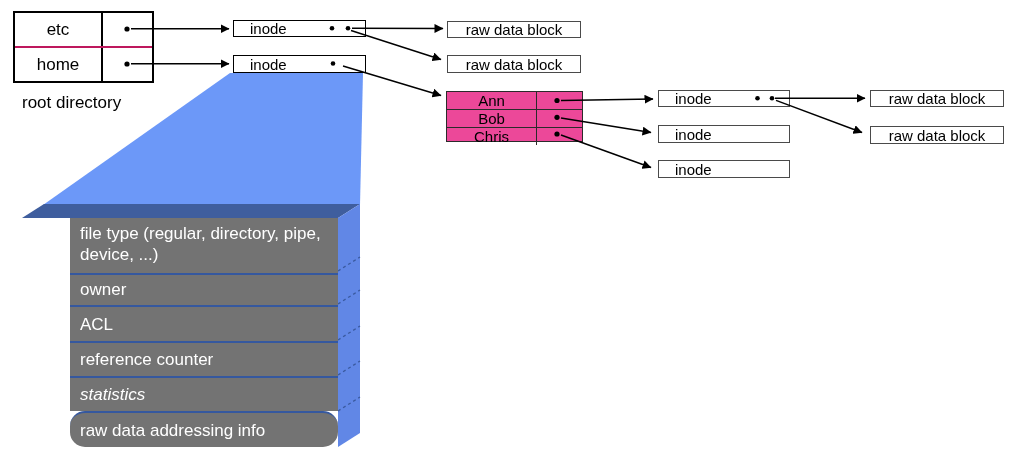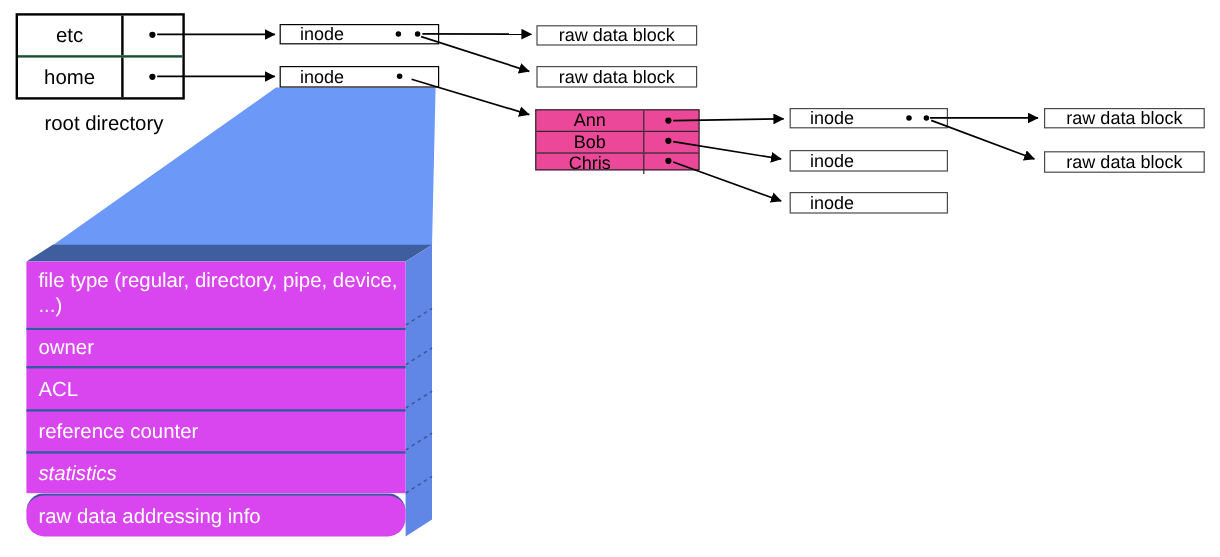--- a/index.html
+++ b/index.html
@@ -9,25 +9,25 @@
   }
   .abs{position:absolute;box-sizing:border-box;}
   svg{position:absolute;left:0;top:0;}
   #bg-layer{z-index:0;}
   .box-layer{z-index:1;}
   #fg-layer{z-index:2;}
 
   
   .root-table{left:13px;top:11px;width:141px;height:72px;border:2px solid #000;background:#fff;display:flex;flex-direction:column;}
   .root-row{flex:1;display:flex;}
-  .root-row + .root-row{border-top:2px solid #14532d;}
+  .root-row + .root-row{border-top:2px solid #be185d;}
   .root-name{width:86px;border-right:2px solid #000;display:flex;align-items:center;justify-content:center;font-size:17px;}
   .root-ptr{flex:1;}
 
-  .caption{left:22px;top:93px;width:150px;font-size:17px;margin-left:15px;}
+  .caption{left:22px;top:93px;width:150px;font-size:17px;}
 
   
   .sbox{background:#fff;display:flex;align-items:center;font-size:15px;}
   .b-black{border:1.5px solid #000;}
   .b-gray{border:1.5px solid #4a4a4a;align-items:center;}
   .lpad{padding-left:16px;}
   .ctr{justify-content:center;}
 
   .inode-etc{left:233px;top:20px;width:133px;height:17px;}
   .inode-home{left:233px;top:55px;width:133px;height:18px;}
@@ -41,21 +41,21 @@
 
   
   .home-table{left:446px;top:91px;width:137px;height:51px;border:1.5px solid #2b2b2b;background:#ec4899;display:flex;flex-direction:column;}
   .home-row{flex:1;display:flex;}
   .home-row + .home-row{border-top:1.5px solid #2b2b2b;}
   .home-name{width:89px;border-right:1.5px solid #2b2b2b;display:flex;align-items:center;justify-content:center;font-size:15px;}
   .home-ptr{flex:1;}
 
   
   .slab-stack{left:22px;top:218px;width:316px;height:229px;display:flex;flex-direction:column;z-index:1;}
-  .slab{background:#d946ef;color:#fff;font-size:17px;padding-left:10px;padding-right:6px;display:flex;align-items:center;line-height:21px;}
+  .slab{background:#737373;color:#fff;font-size:17px;padding-left:10px;padding-right:6px;display:flex;align-items:center;line-height:21px;margin-left:48px;}
   .slab + .slab{border-top:2px solid #35589f;}
   .slab.first{height:53px;align-items:flex-start;padding-top:5px;}
   .s2{height:33px;} .s3{height:36px;} .s4{height:35px;} .s5{height:36px;font-style:italic;} .s6{height:36px;border-radius:15px;}
 </style>
 </head>
 <body>
 
 <div id="canvas">
 
   <svg id="bg-layer" width="1017" height="464">

